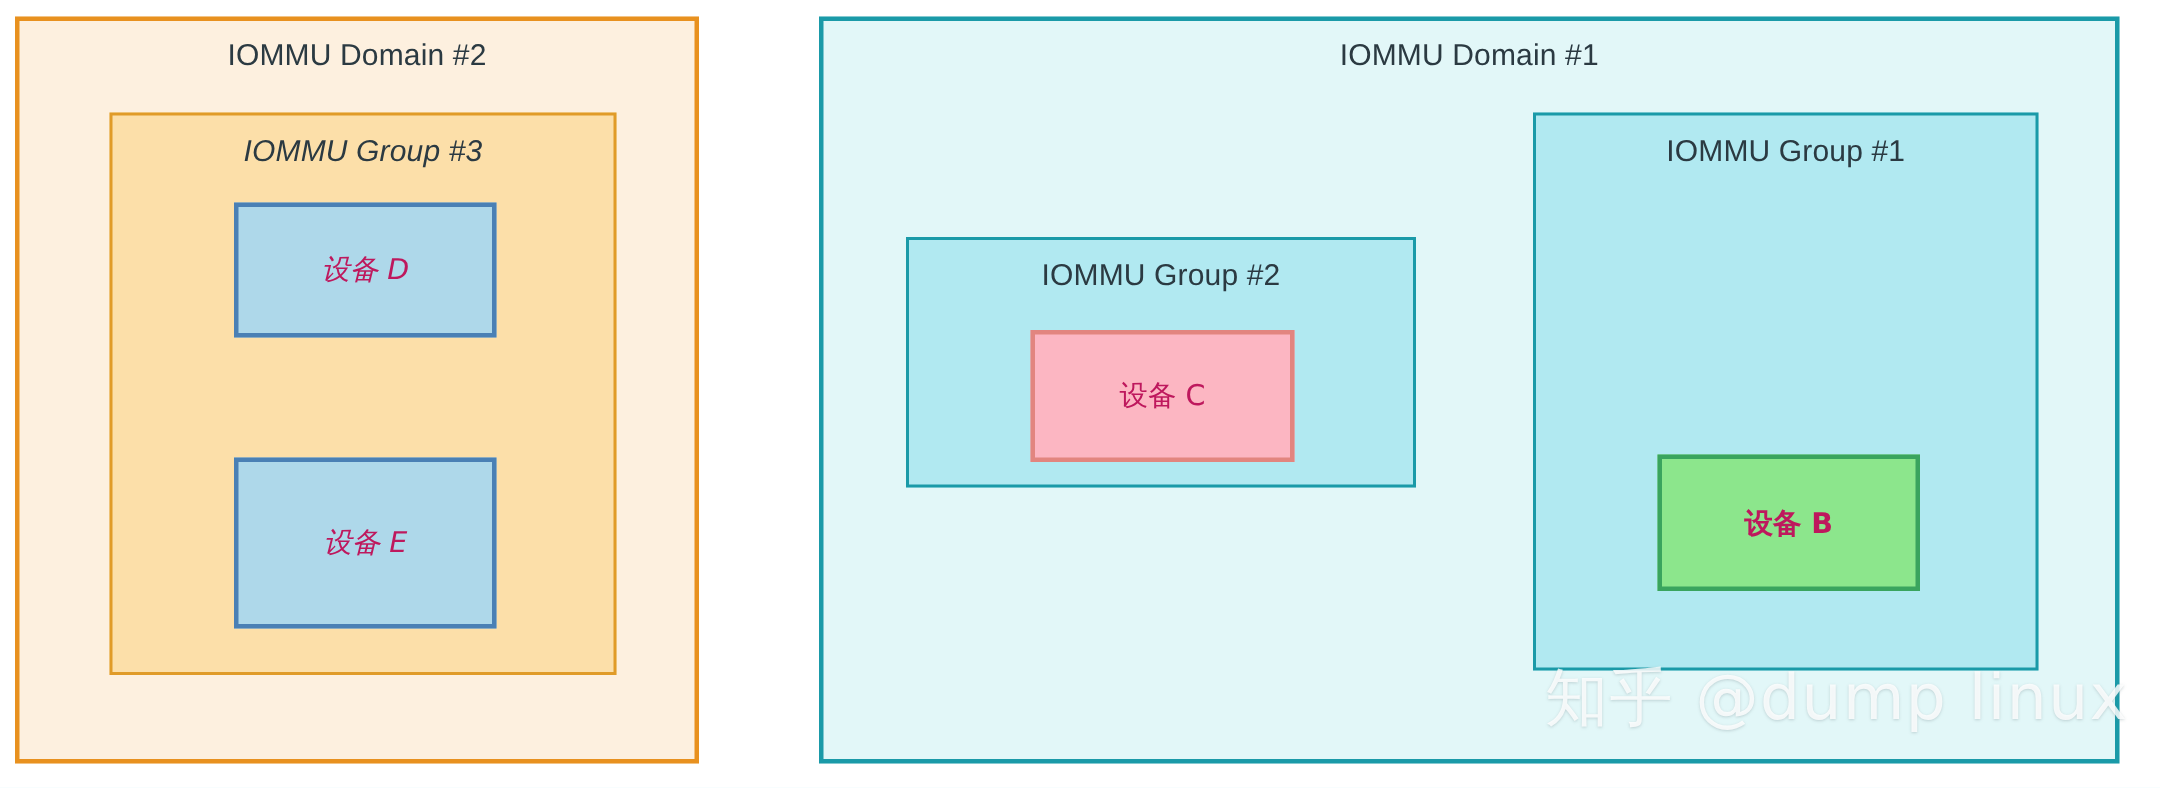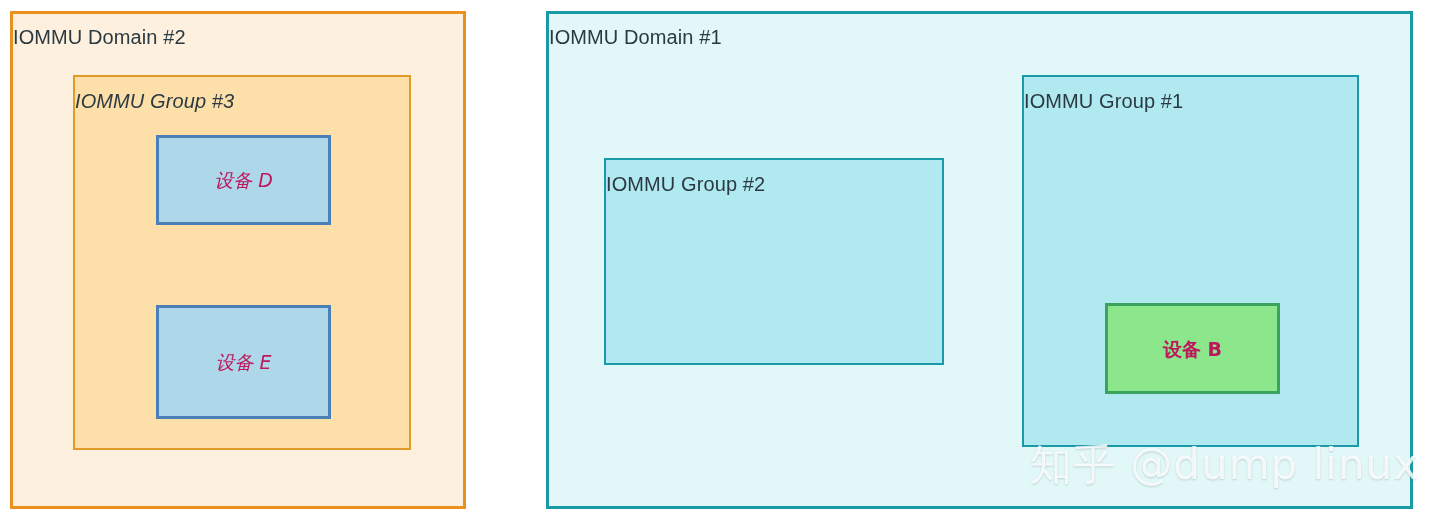--- a/index.html
+++ b/index.html
@@ -28,21 +28,21 @@
   
   .box {
     position: absolute;
     box-sizing: border-box;
   }
 
   .box-title {
     position: absolute;
     left: 0;
     right: 0;
-    text-align: left;
+    text-align: center;
     font-size: 20px;
     line-height: 24px;
     font-weight: 400;
     letter-spacing: 0.1px;
     white-space: nowrap;
     color: #2b3a42;
   }
 
   
   .domain2 {
@@ -91,21 +91,21 @@
     height: 498px;
     background: #e2f7f8;
     border: 3px solid #1a9aa8;
   }
   .domain1 > .box-title { top: 11px; }
 
   .group2 {
     left: 55px;
     top: 144px;
     width: 340px;
-    height: 207px;
+    height: 167px;
     background: #b1e9f1;
     border: 2px solid #1a9aa8;
   }
   .group2 > .box-title { top: 12px; }
 
   .group1 {
     left: 473px;
     top: 61px;
     width: 337px;
     height: 372px;
@@ -195,20 +195,23 @@
       </div>
     </div>
   </div>
 
   <div class="box domain1">
     <div class="box-title">IOMMU Domain #1</div>
 
     <div class="box group2">
       <div class="box-title">IOMMU Group #2</div>
 
+      <div class="box dev-pink devC">
+        <div class="dev-label">设备 C</div>
+      </div>
     </div>
 
     <div class="box group1">
       <div class="box-title">IOMMU Group #1</div>
 
 
       <div class="box dev-green devB">
         <div class="dev-label">设备 B</div>
       </div>
     </div>

